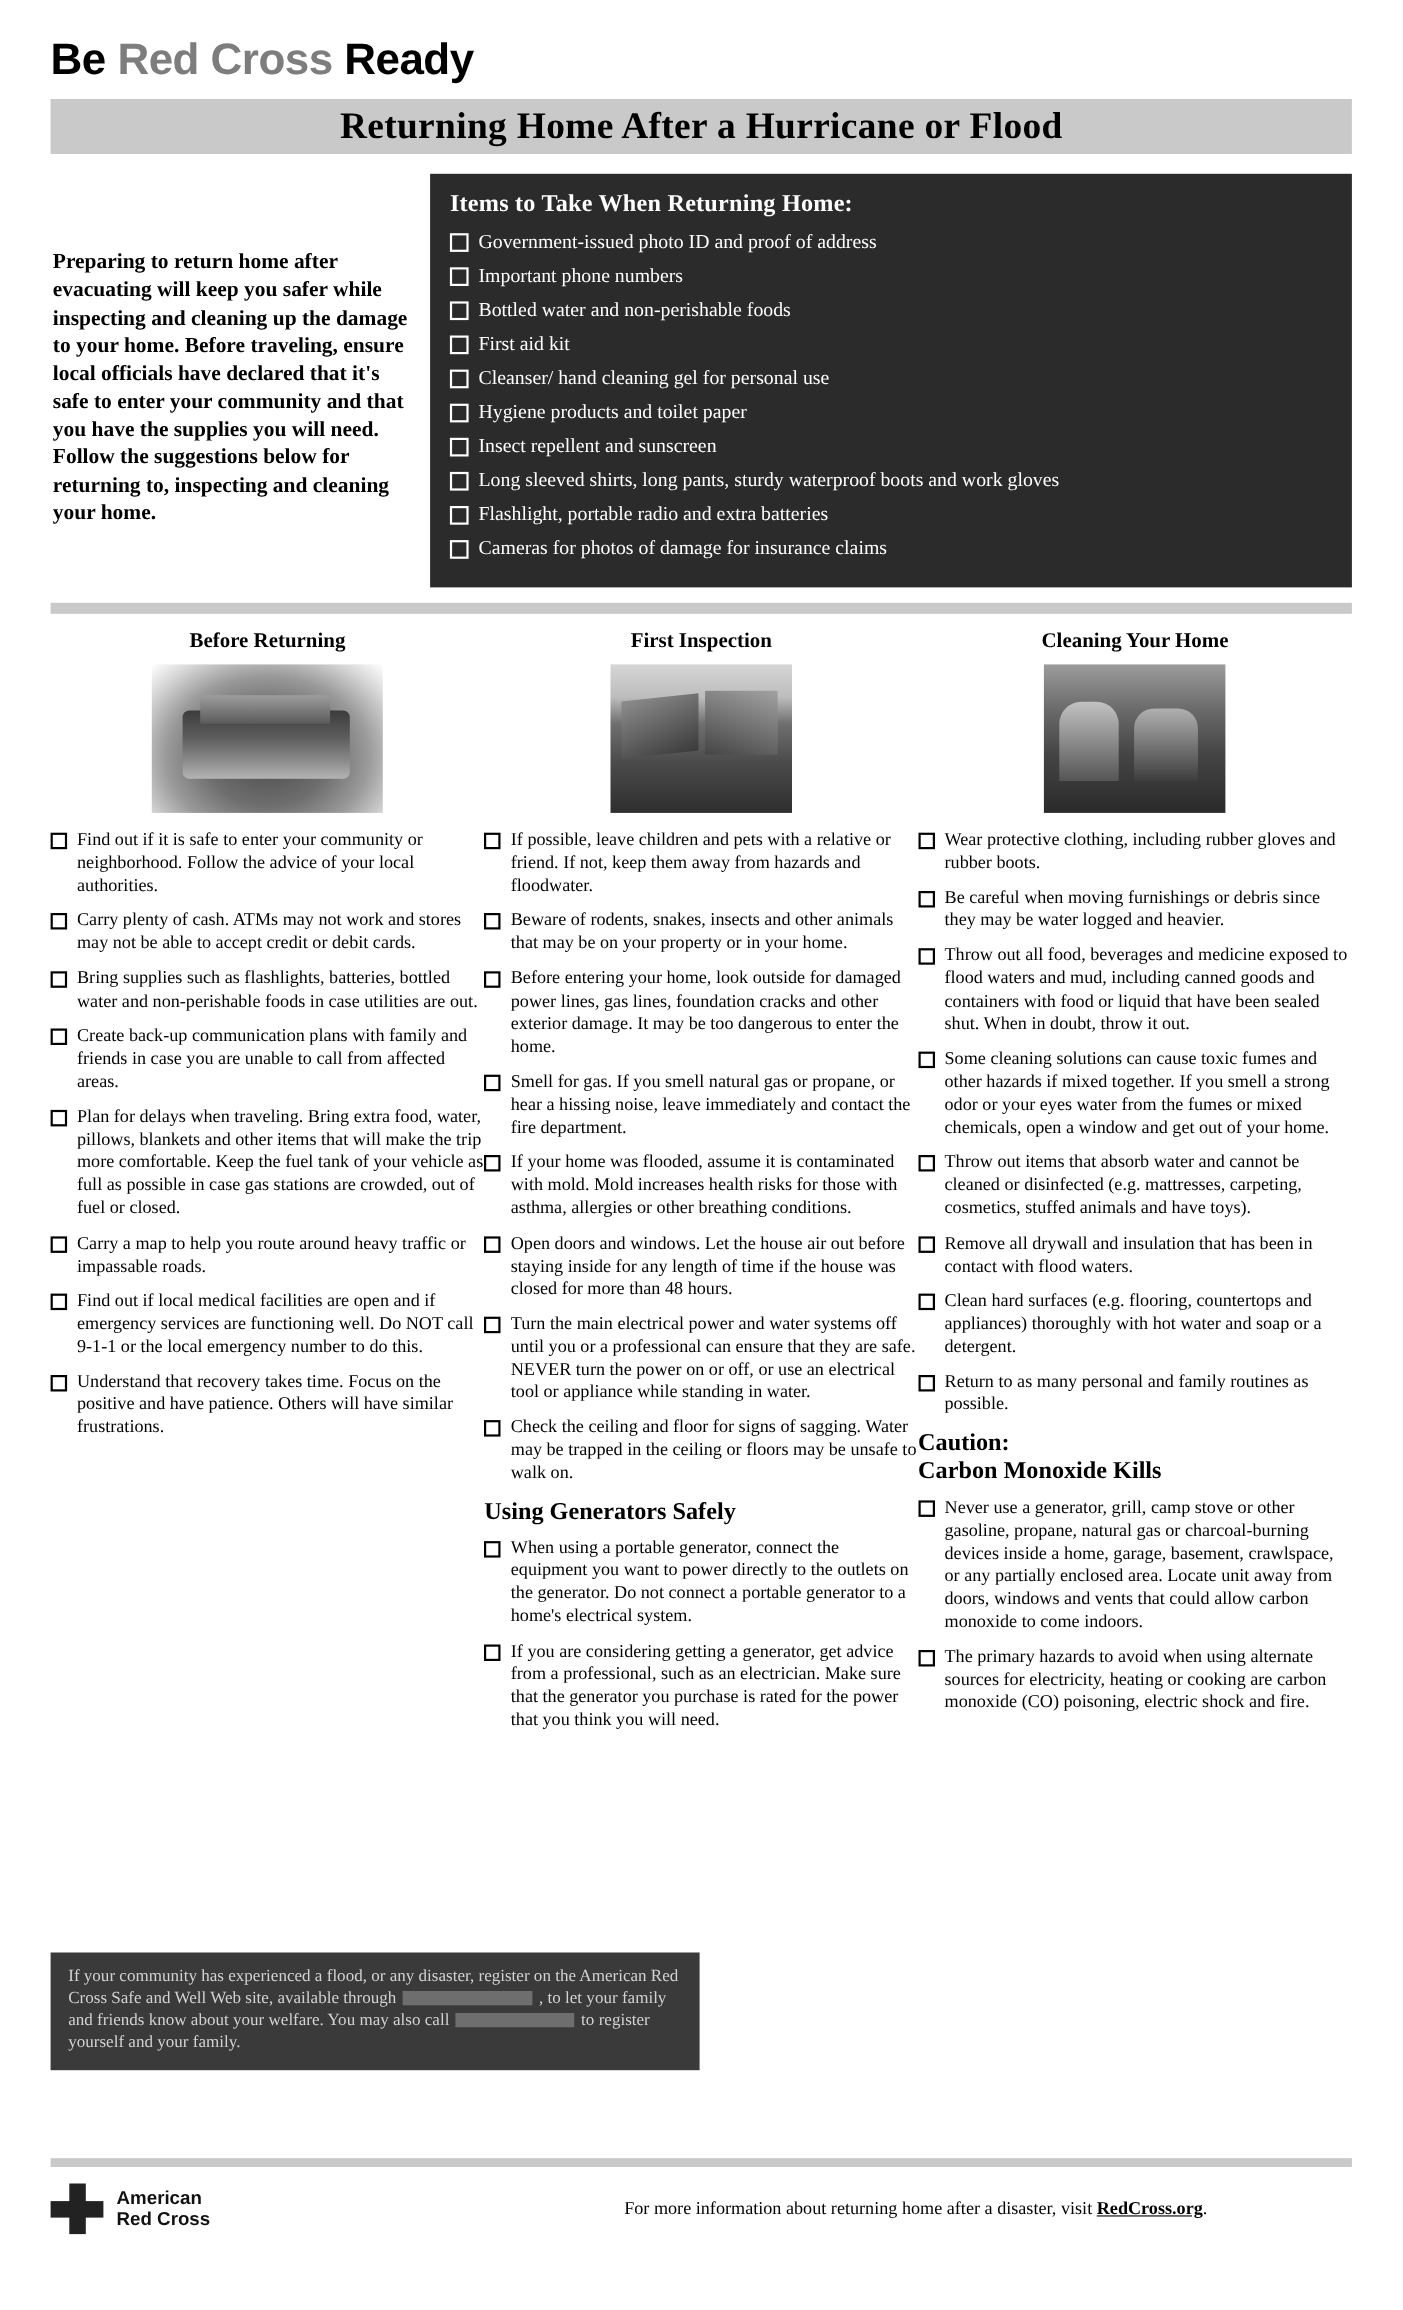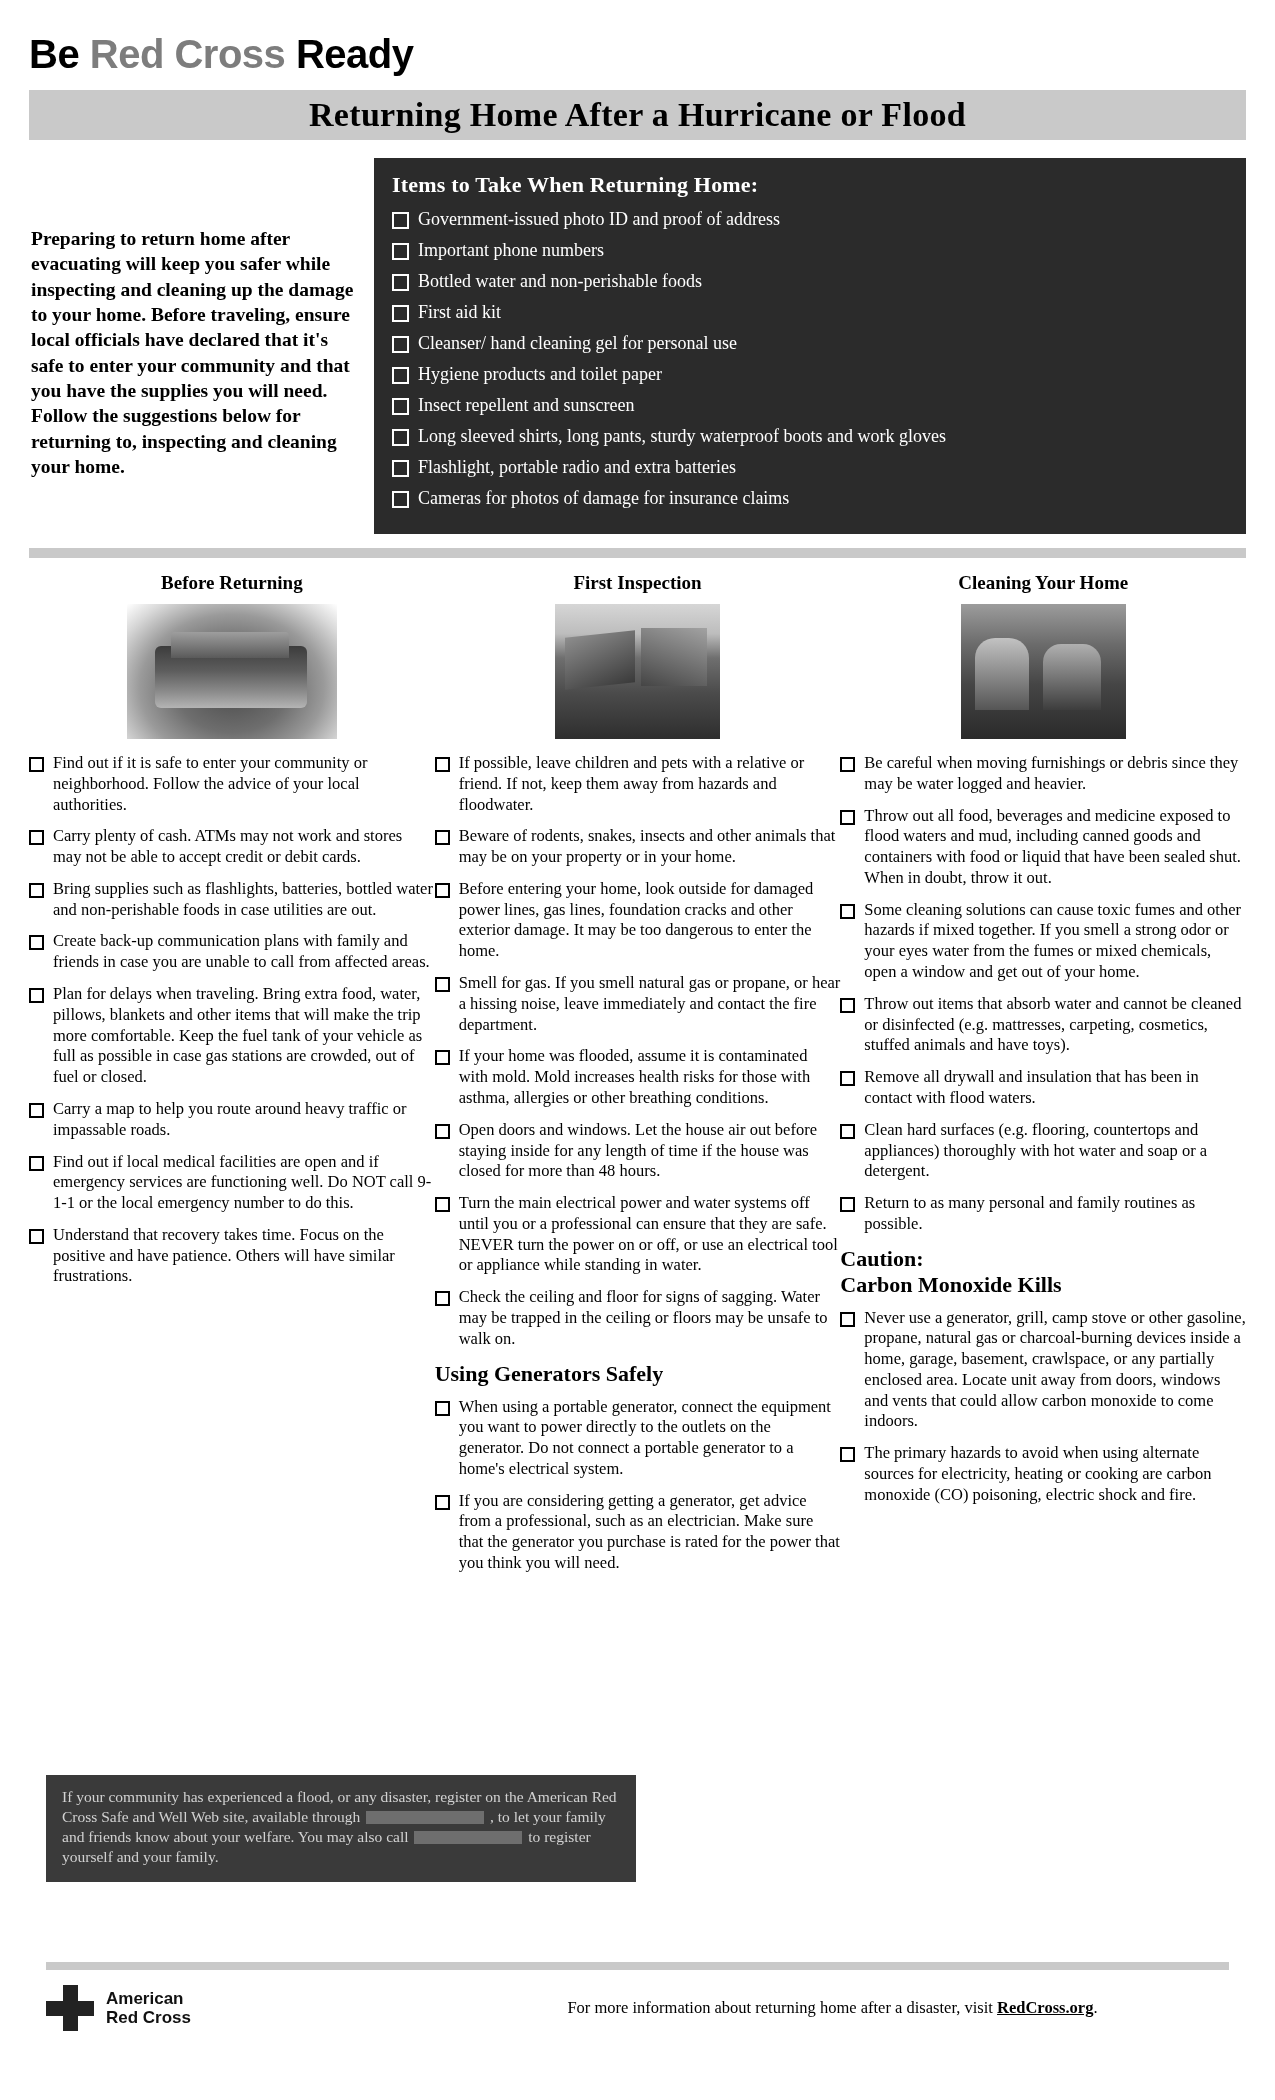--- a/index.html
+++ b/index.html
@@ -13,21 +13,21 @@
     font-family: "Liberation Serif", serif;
     color: #000000;
     position: relative;
     overflow: hidden;
   }
   .page {
     width: 1275px;
     height: 1684px;
     position: relative;
     box-sizing: border-box;
-    padding: 0 29px;
+    padding: 0 46px;
   }
 
   
   .brandline {
     padding-top: 34px;
     font-family: "Liberation Sans", sans-serif;
     font-weight: bold;
     font-size: 40px;
     letter-spacing: -0.5px;
     line-height: 1.0;
@@ -483,20 +483,24 @@
           <span class="cbox-dark"></span>
           <span>If you are considering getting a generator, get advice from a professional, such as an electrician.  Make sure that the generator you purchase is rated for the power that you think you will need.</span>
         </li>
       </ul>
     </div>
 
     <div class="col">
       <div class="col-head">Cleaning Your Home</div>
       <div class="photo p3"></div>
       <ul class="checklist">
+        <li>
+          <span class="cbox-dark"></span>
+          <span>Wear protective clothing, including rubber gloves and rubber boots.</span>
+        </li>
         <li>
           <span class="cbox-dark"></span>
           <span>Be careful when moving furnishings or debris since they may be water logged and heavier.</span>
         </li>
         <li>
           <span class="cbox-dark"></span>
           <span>Throw out all food, beverages and medicine exposed to flood waters and mud, including canned goods and containers with food or liquid that have been sealed shut. When in doubt, throw it out.</span>
         </li>
         <li>
           <span class="cbox-dark"></span>

